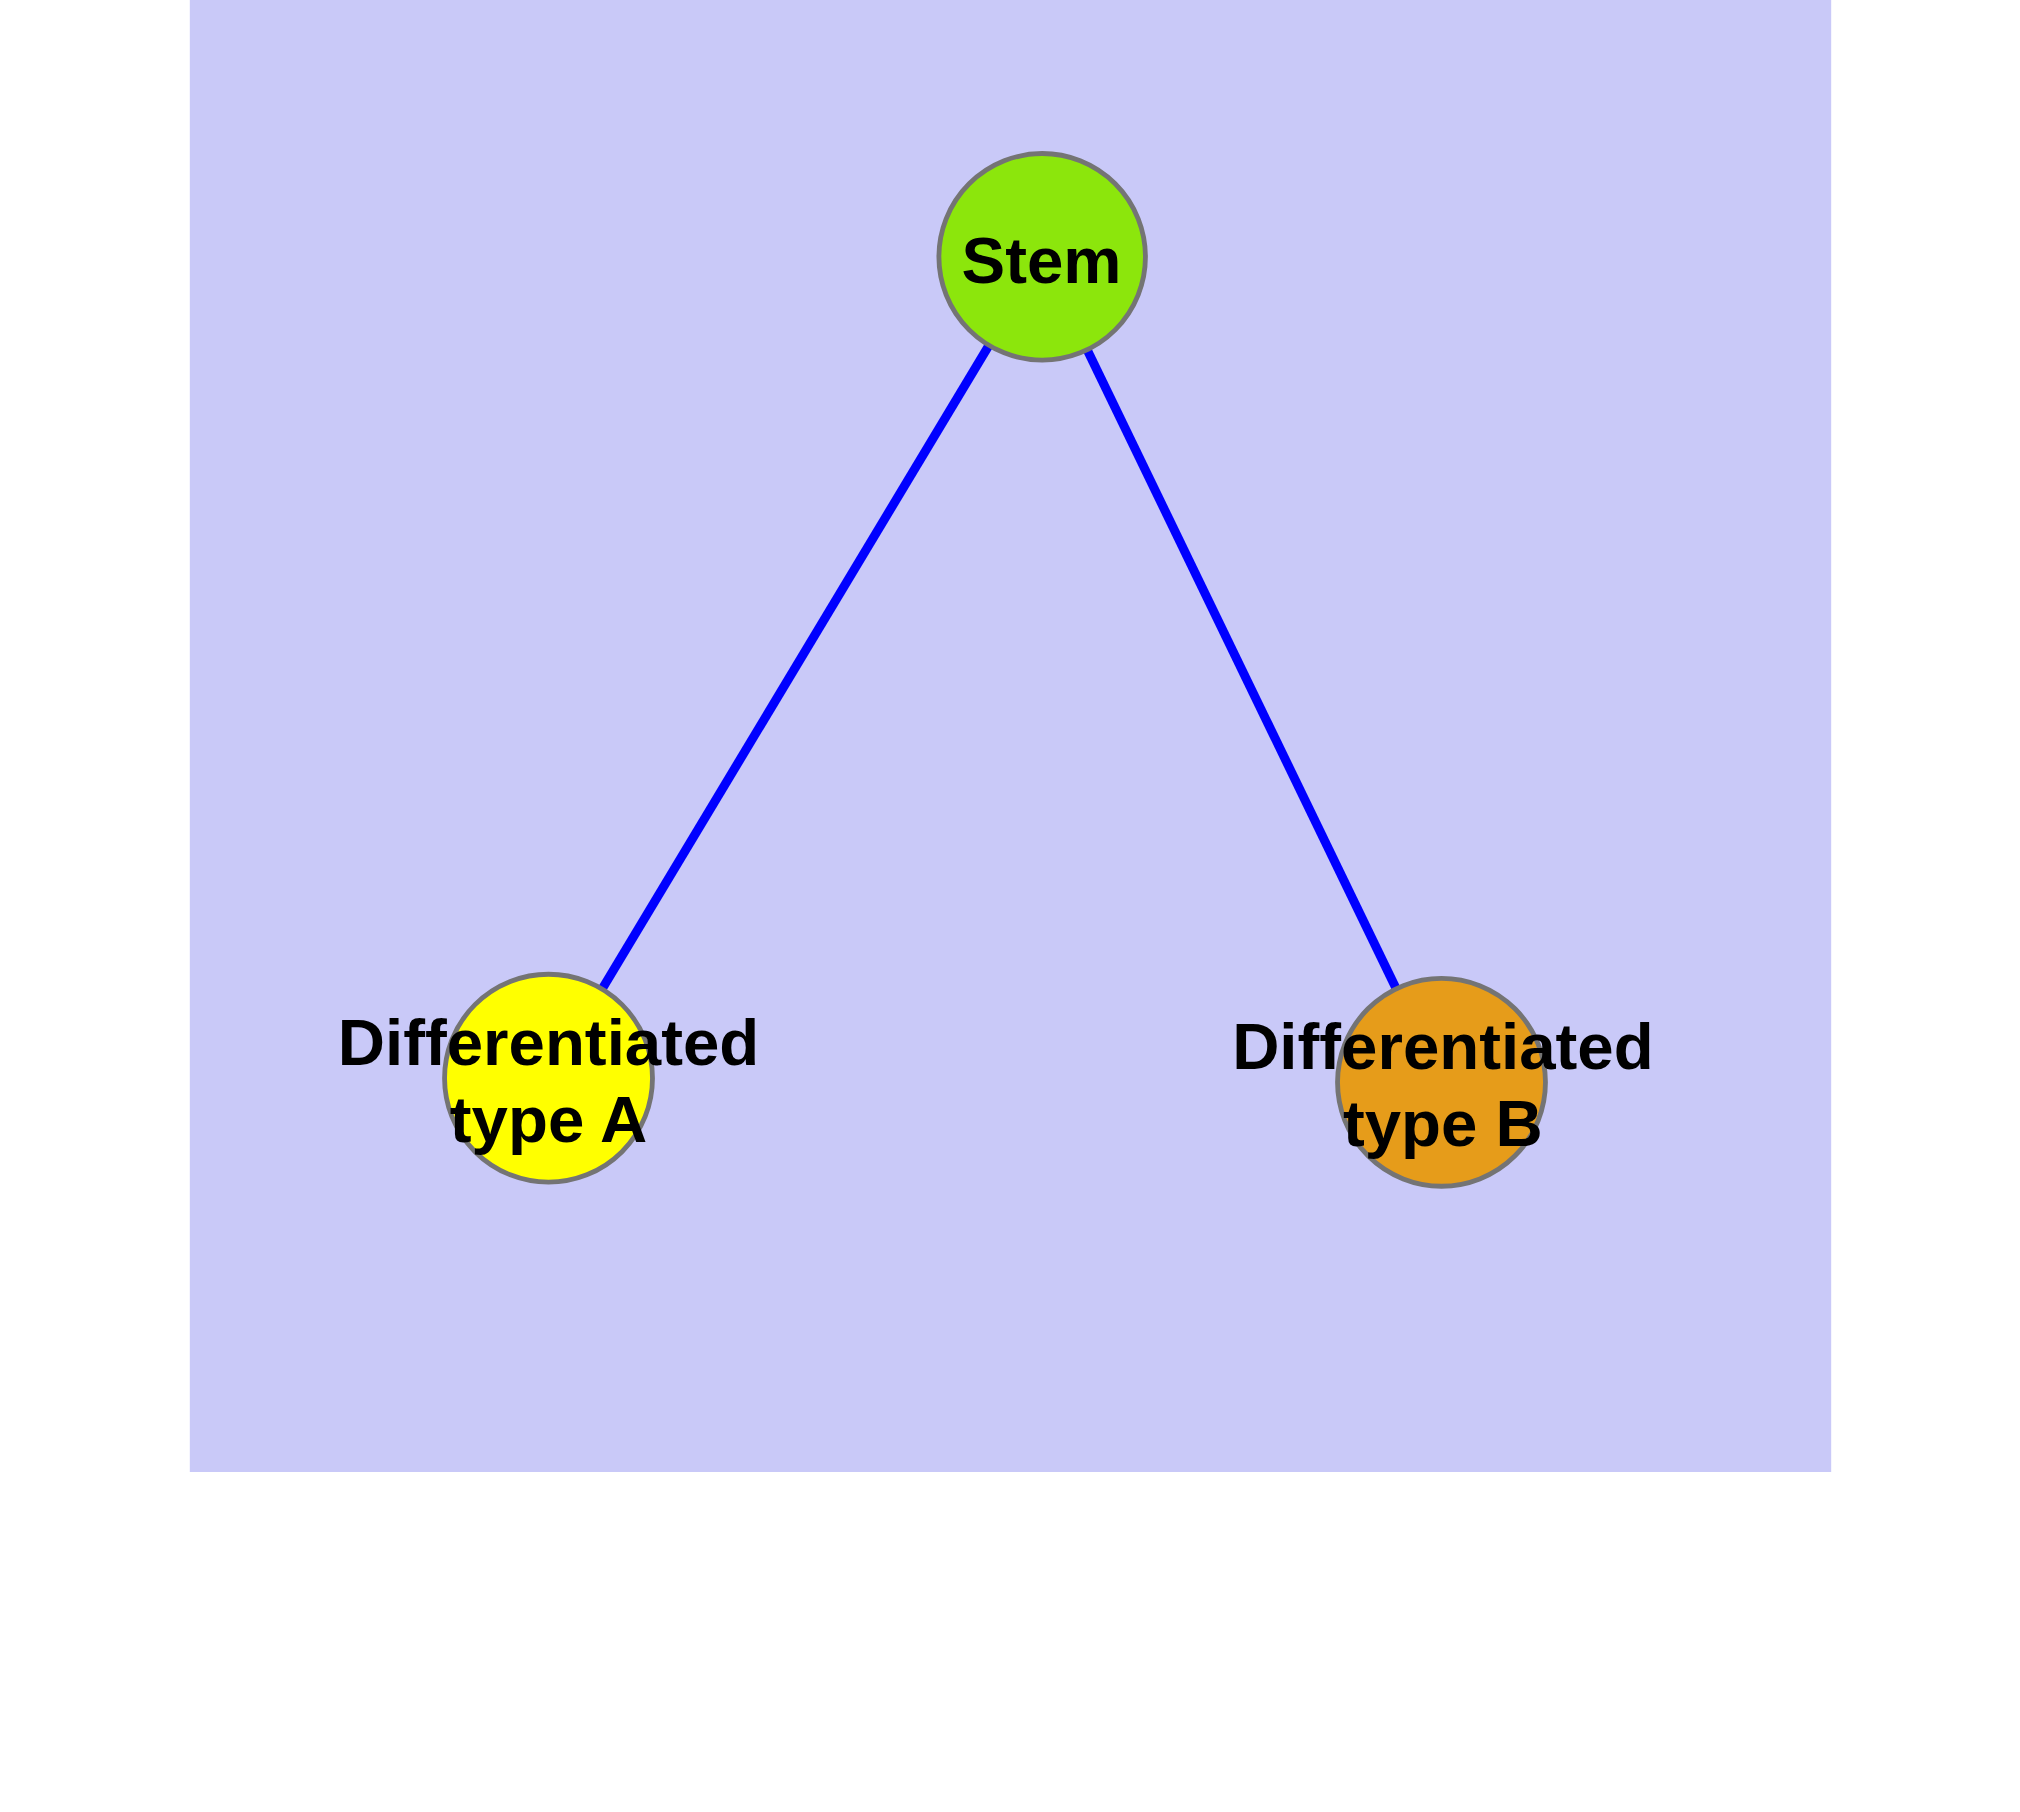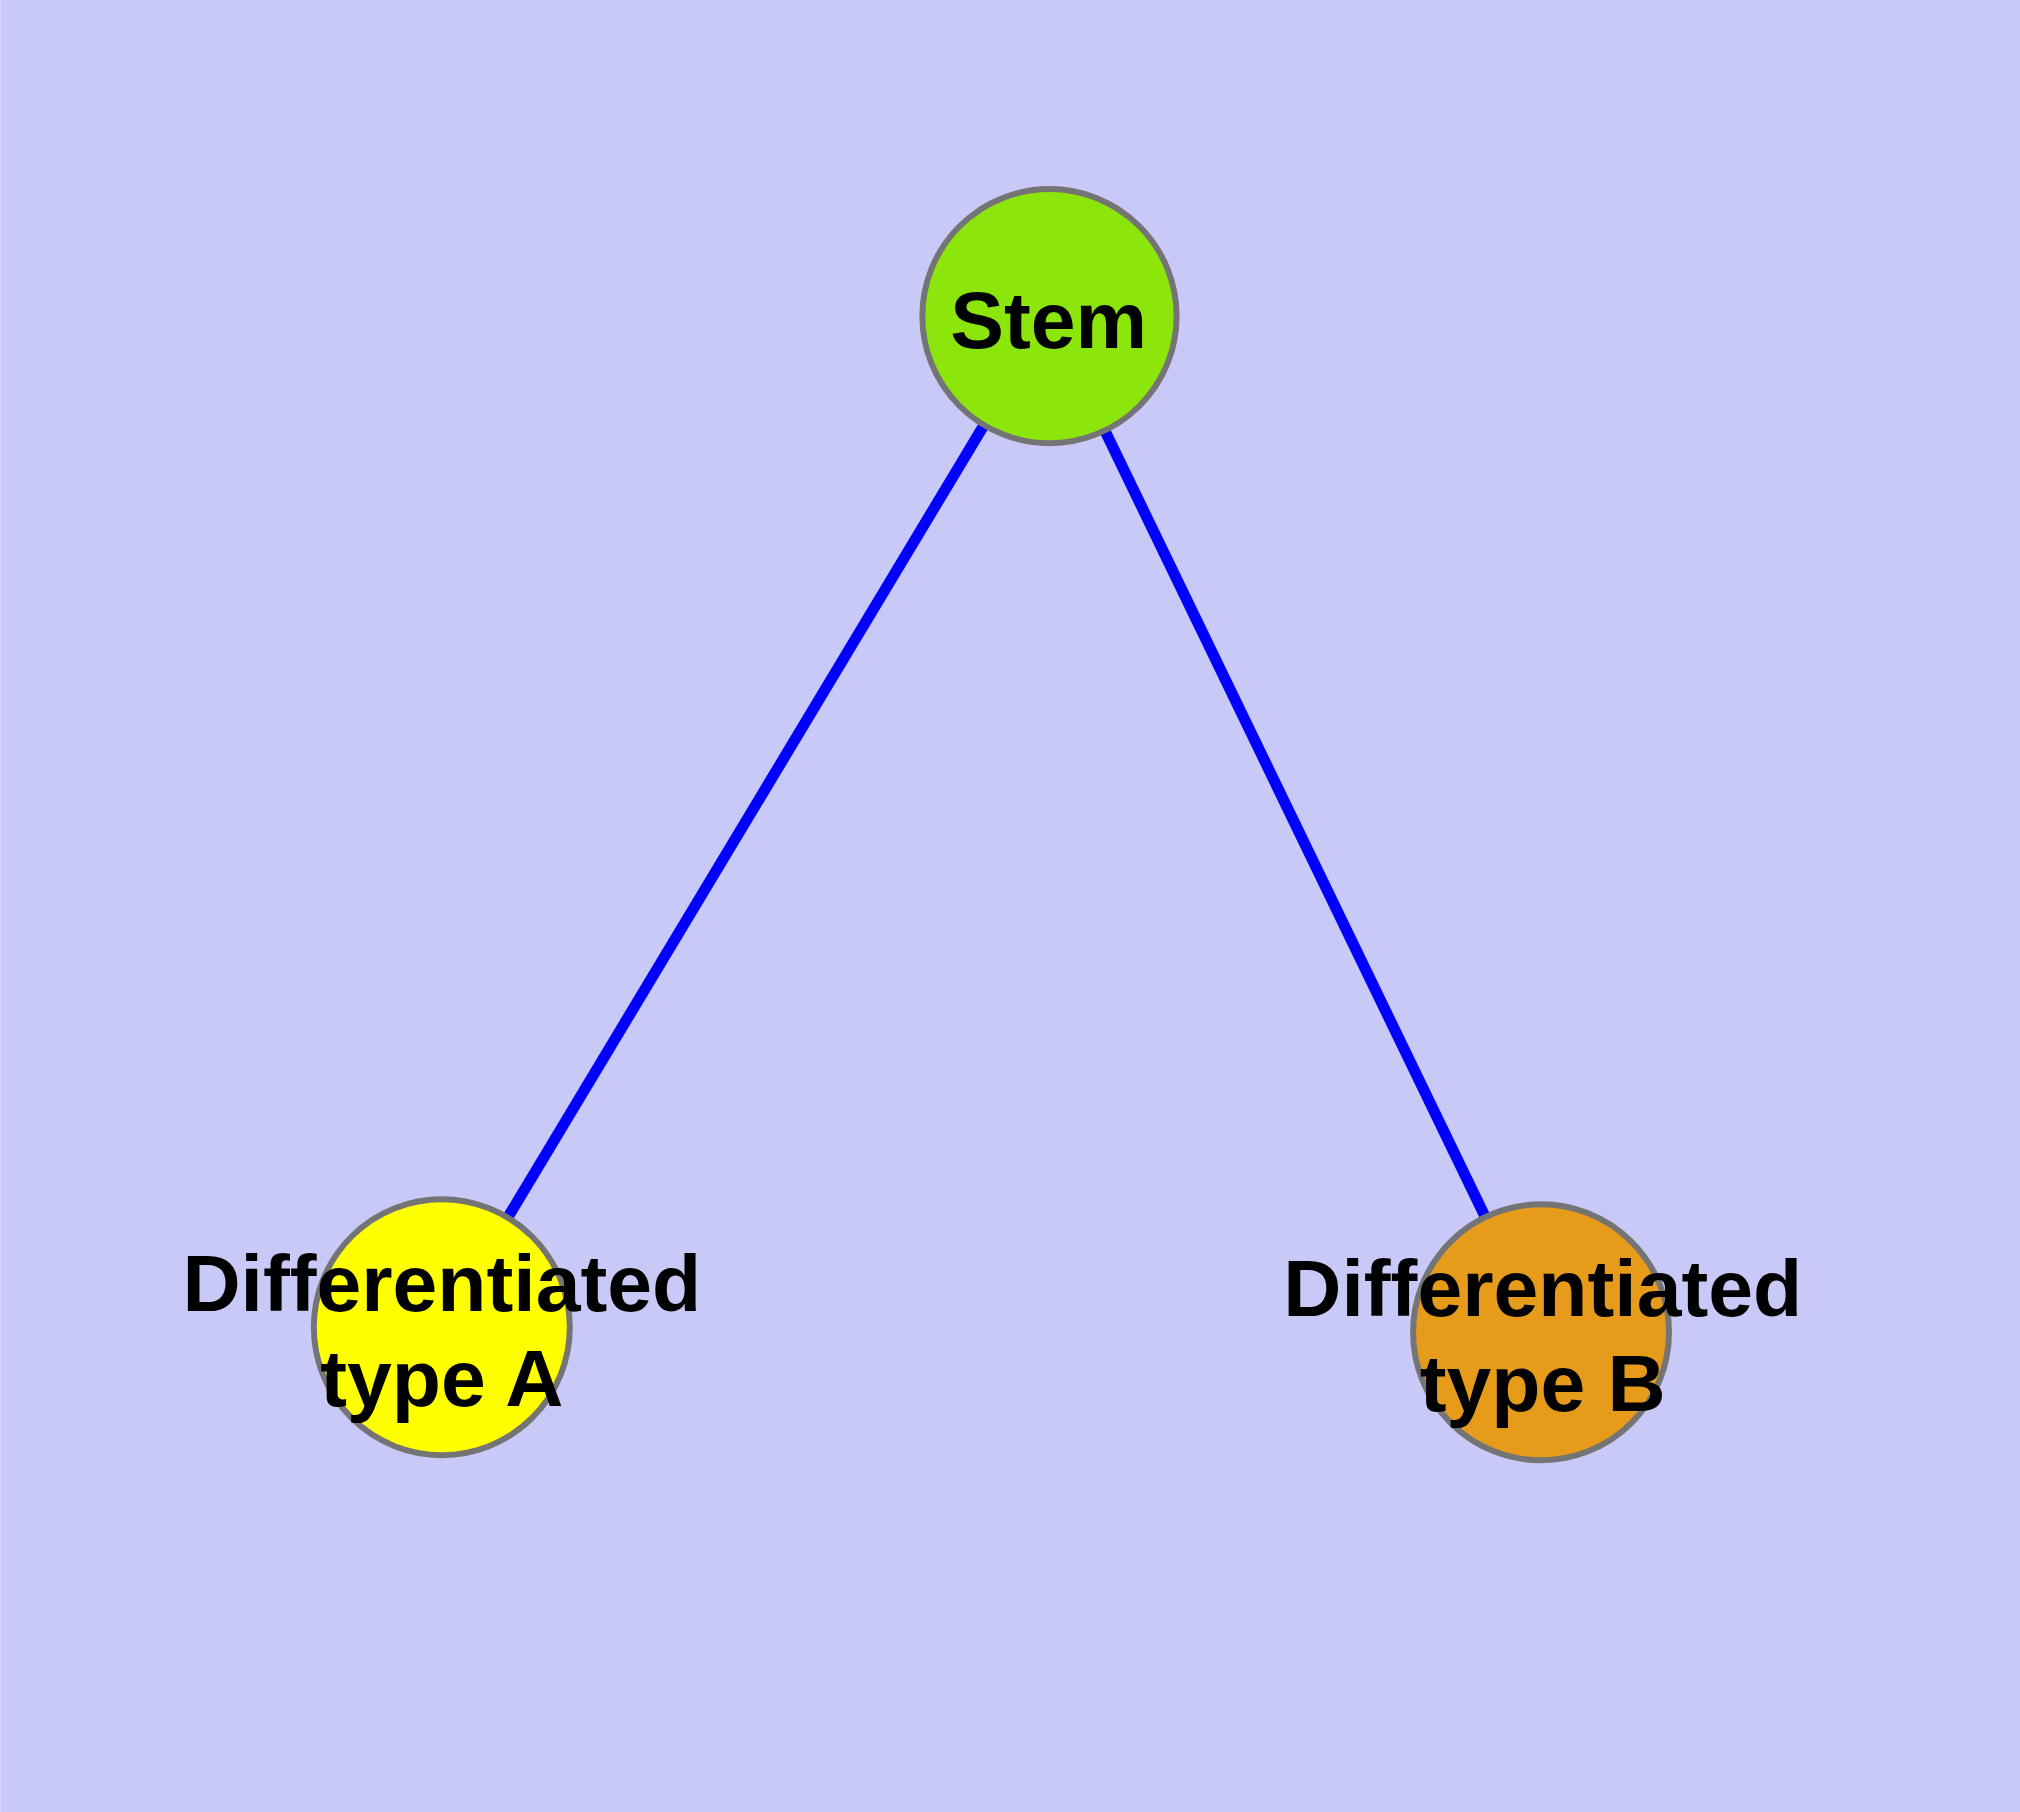--- a/index.html
+++ b/index.html
@@ -3,24 +3,25 @@
 <meta charset="utf-8">
 <style>
   html, body {
     margin: 0;
     padding: 0;
     background: #ffffff;
   }
   .frame {
     position: relative;
     width: 2021px;
-    height: 1812px;
+    height: 1472px;
     overflow: hidden;
     
     box-shadow: inset 1.7px 2.5px 0 rgba(255,255,255,0.75);
+    border-radius: 9px;
   }
   svg.graph-canvas {
     display: block;
     width: 100%;
     height: 100%;
   }
   text.node-label {
     font-family: "Liberation Sans", "DejaVu Sans", sans-serif;
     font-weight: bold;
     text-anchor: middle;

